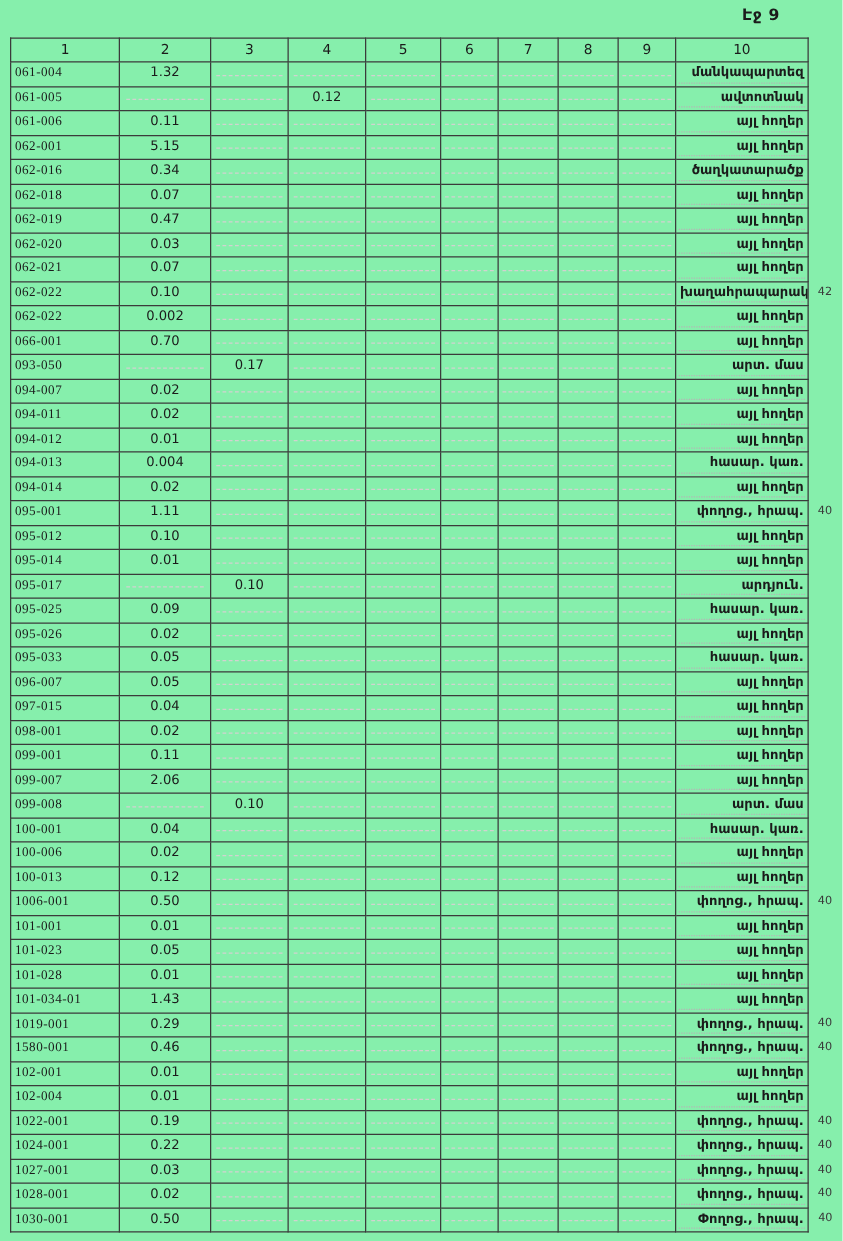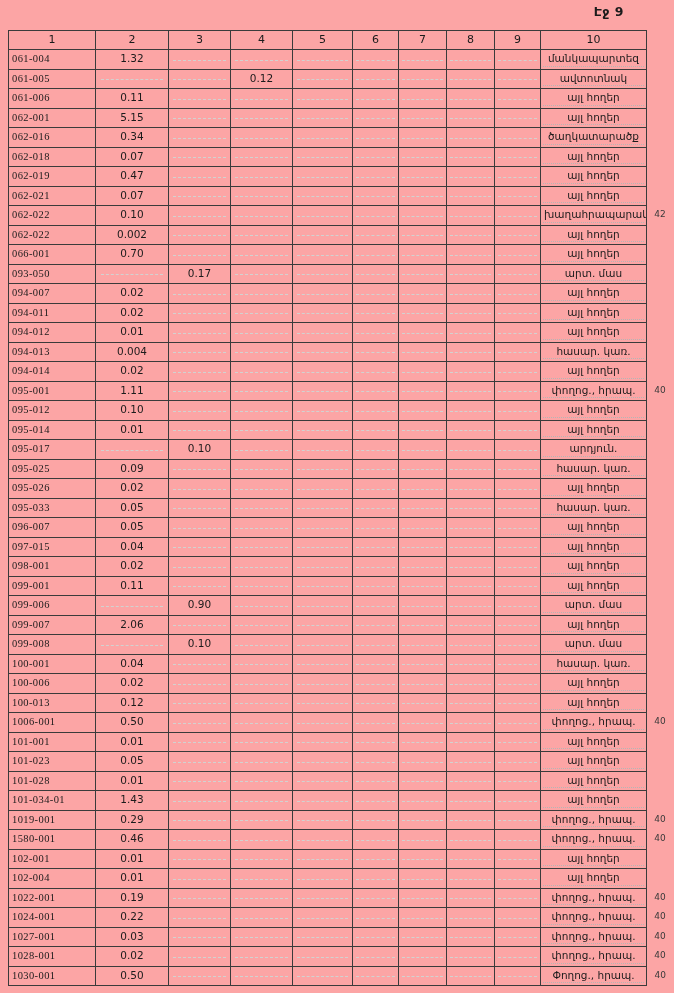--- a/index.html
+++ b/index.html
@@ -4,21 +4,21 @@
 <style>
   html, body {
     margin: 0;
     padding: 0;
     background: #ffffff;
   }
   .page {
     position: relative;
     width: 674px;
     height: 993px;
-    background: #fca5a5;
+    background: #86efac;
     font-family: "DejaVu Sans", sans-serif;
     color: #1b1b1b;
     overflow: hidden;
   }
   .page-label {
     position: absolute;
     top: 4px;
     right: 50px;
     font-weight: bold;
     font-size: 12.5px;
@@ -52,24 +52,25 @@
   .code-cell {
     text-align: left;
     padding-left: 5px;
     letter-spacing: 0.4px;
     font-family: Liberation Serif, serif;
   }
   .num-cell {
     text-align: center;
   }
   .use-cell {
-    text-align: center;
+    text-align: right;
     font-size: 10px;
     position: relative;
     padding-left: 4px;
+    font-weight: bold;
   }
   .use-cell::after {
     content: "";
     position: absolute;
     left: 2px;
     right: 2px;
     bottom: 2px;
     border-top: 1px dotted #b5b5b5;
   }
   td.empty {
@@ -214,20 +215,33 @@
           <td class="num-cell empty"></td>
           <td class="num-cell empty"></td>
           <td class="num-cell empty"></td>
           <td class="num-cell empty"></td>
           <td class="num-cell empty"></td>
           <td class="num-cell empty"></td>
           <td class="use-cell">այլ հողեր</td>
           <td class="note-cell"></td>
         </tr>
         <tr>
+          <td class="code-cell">062-020</td>
+          <td class="num-cell">0.03</td>
+          <td class="num-cell empty"></td>
+          <td class="num-cell empty"></td>
+          <td class="num-cell empty"></td>
+          <td class="num-cell empty"></td>
+          <td class="num-cell empty"></td>
+          <td class="num-cell empty"></td>
+          <td class="num-cell empty"></td>
+          <td class="use-cell">այլ հողեր</td>
+          <td class="note-cell"></td>
+        </tr>
+        <tr>
           <td class="code-cell">062-021</td>
           <td class="num-cell">0.07</td>
           <td class="num-cell empty"></td>
           <td class="num-cell empty"></td>
           <td class="num-cell empty"></td>
           <td class="num-cell empty"></td>
           <td class="num-cell empty"></td>
           <td class="num-cell empty"></td>
           <td class="num-cell empty"></td>
           <td class="use-cell">այլ հողեր</td>
@@ -484,33 +498,20 @@
           <td class="code-cell">099-001</td>
           <td class="num-cell">0.11</td>
           <td class="num-cell empty"></td>
           <td class="num-cell empty"></td>
           <td class="num-cell empty"></td>
           <td class="num-cell empty"></td>
           <td class="num-cell empty"></td>
           <td class="num-cell empty"></td>
           <td class="num-cell empty"></td>
           <td class="use-cell">այլ հողեր</td>
-          <td class="note-cell"></td>
-        </tr>
-        <tr>
-          <td class="code-cell">099-006</td>
-          <td class="num-cell empty"></td>
-          <td class="num-cell">0.90</td>
-          <td class="num-cell empty"></td>
-          <td class="num-cell empty"></td>
-          <td class="num-cell empty"></td>
-          <td class="num-cell empty"></td>
-          <td class="num-cell empty"></td>
-          <td class="num-cell empty"></td>
-          <td class="use-cell">արտ. մաս</td>
           <td class="note-cell"></td>
         </tr>
         <tr>
           <td class="code-cell">099-007</td>
           <td class="num-cell">2.06</td>
           <td class="num-cell empty"></td>
           <td class="num-cell empty"></td>
           <td class="num-cell empty"></td>
           <td class="num-cell empty"></td>
           <td class="num-cell empty"></td>

